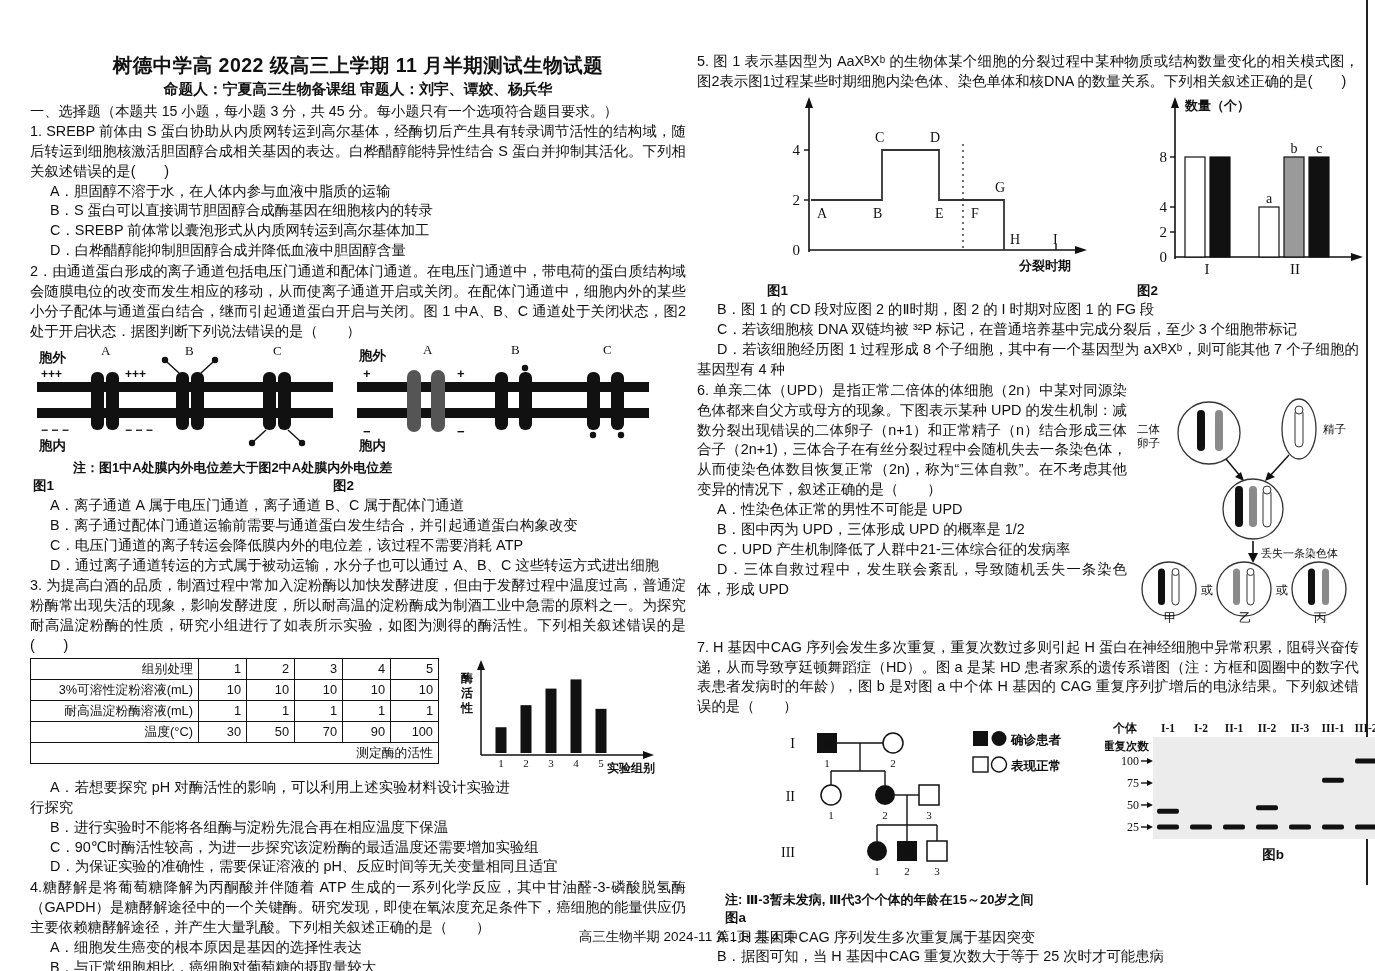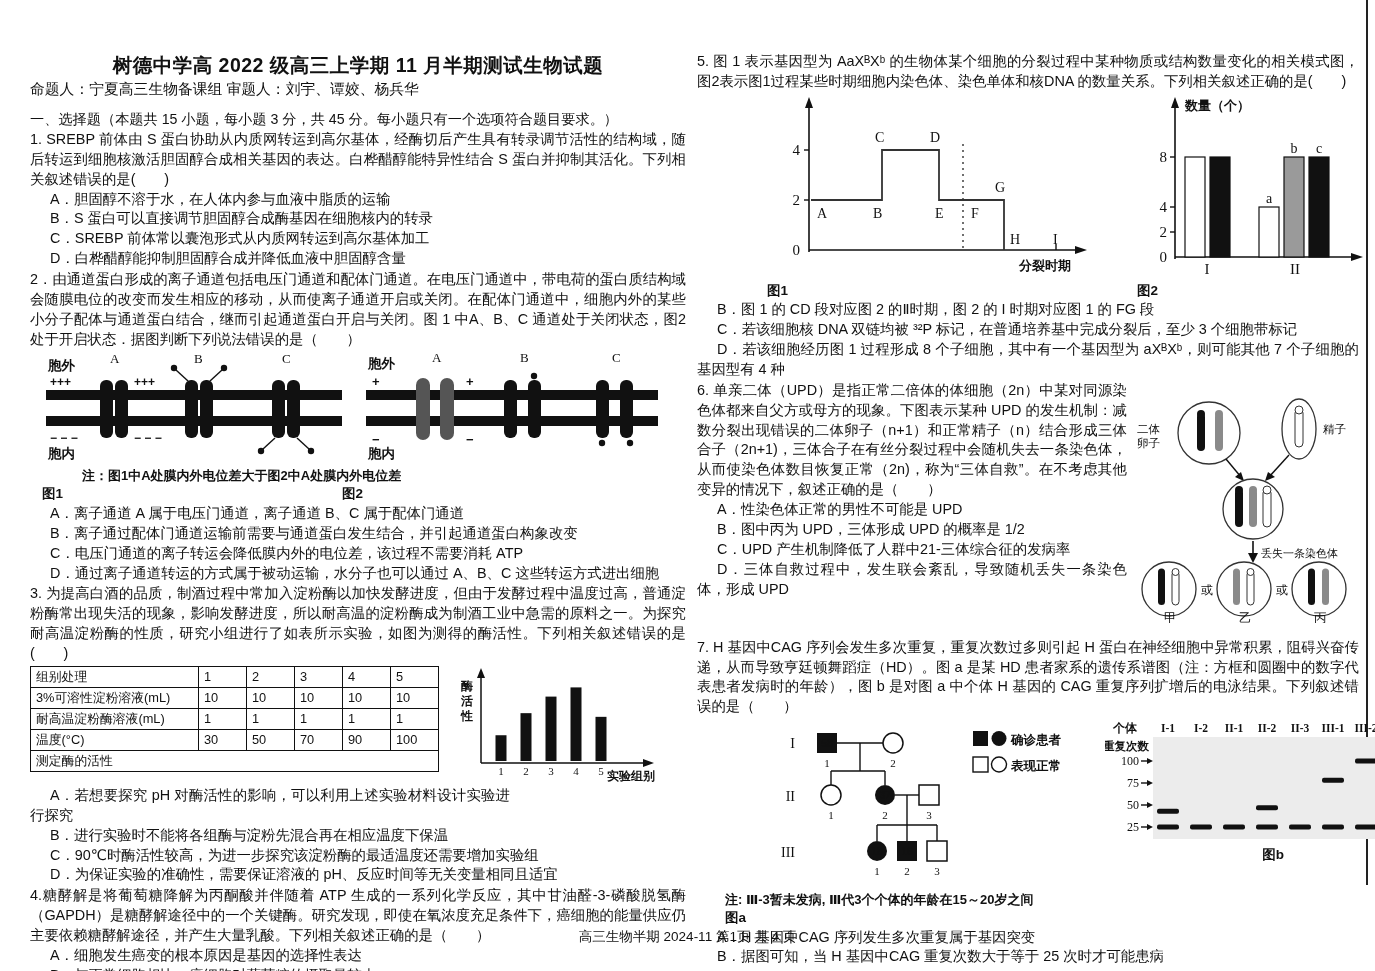--- a/index.html
+++ b/index.html
@@ -2,26 +2,26 @@
 <html><head>
 <meta charset="utf-8">
 <style>
   *{margin:0;padding:0;box-sizing:border-box}
   html,body{width:1375px;height:971px}
   body{background:#fff;color:#111;font-family:"Liberation Sans","DejaVu Sans",sans-serif;position:relative;overflow:hidden}
   .col{position:absolute;top:52px;font-size:14.4px;line-height:1.38;text-align:justify}
   #colL{left:30px;width:656px}
   #colR{left:697px;width:662px}
   .title{text-align:center;font-weight:bold;font-size:19.5px;letter-spacing:.5px}
-  .subtitle{font-weight:normal;font-size:14.8px;margin-bottom:11px}
+  .subtitle{text-align:center;font-weight:bold;font-size:14.8px;margin-bottom:3px}
   .rule{font-weight:normal;font-size:14.2px}
   .opt{text-indent:20px}
   .q{margin-bottom:1px}
   .serif{font-family:"Liberation Serif","DejaVu Serif",serif}
-  table.exp{border-collapse:collapse;font-size:12.8px;text-align:left;margin:2px 0 2px 0}
+  table.exp{border-collapse:collapse;font-size:12.8px;text-align:right;margin:2px 0 2px 0}
   table.exp td{border:1.4px solid #111;padding:0 5px;height:21px}
   table.exp td.hd{min-width:168px}
   table.exp td.v{min-width:48px}
   .figrow{display:flex;align-items:flex-start}
   .note{font-weight:bold;font-size:13px}
   .figcap{font-weight:bold;font-size:13.5px;}
   .q6fig{float:right;width:228px;margin:0 0 8px 4px}
   svg text{fill:#111}
   .vline{position:absolute;top:0;left:1366px;width:1.5px;height:885px;background:#222}
   .footer{position:absolute;left:0;width:100%;top:928px;text-align:center;font-size:13.5px}
@@ -39,21 +39,21 @@
   <div class="q">
     <div class="stem">1. SREBP 前体由 S 蛋白协助从内质网转运到高尔基体，经酶切后产生具有转录调节活性的结构域，随后转运到细胞核激活胆固醇合成相关基因的表达。白桦醋醇能特异性结合 S 蛋白并抑制其活化。下列相关叙述错误的是(　　)</div>
     <div class="opt">A．胆固醇不溶于水，在人体内参与血液中脂质的运输</div>
     <div class="opt">B．S 蛋白可以直接调节胆固醇合成酶基因在细胞核内的转录</div>
     <div class="opt">C．SREBP 前体常以囊泡形式从内质网转运到高尔基体加工</div>
     <div class="opt">D．白桦醋醇能抑制胆固醇合成并降低血液中胆固醇含量</div>
   </div>
 
   <div class="q">
     <div class="stem">2．由通道蛋白形成的离子通道包括电压门通道和配体门通道。在电压门通道中，带电荷的蛋白质结构域会随膜电位的改变而发生相应的移动，从而使离子通道开启或关闭。在配体门通道中，细胞内外的某些小分子配体与通道蛋白结合，继而引起通道蛋白开启与关闭。图 1 中A、B、C 通道处于关闭状态，图2 处于开启状态．据图判断下列说法错误的是（　　）</div>
-    <div style="margin-left:12px">
+    <div style="margin-left:3px">
       <svg width="620" height="112" viewBox="0 0 620 112">
 
         <text x="6" y="20" font-size="13.5" font-weight="bold">胞外</text>
         <text x="68" y="13" font-size="13" class="serif">A</text>
         <text x="152" y="13" font-size="13" class="serif">B</text>
         <text x="240" y="13" font-size="13" class="serif">C</text>
         <text x="8" y="36" font-size="12" font-weight="bold">+++</text>
         <text x="92" y="36" font-size="12" font-weight="bold">+++</text>
         <rect x="4" y="40" width="296" height="10" fill="#111"></rect>
         <rect x="4" y="66" width="296" height="10" fill="#111"></rect>

